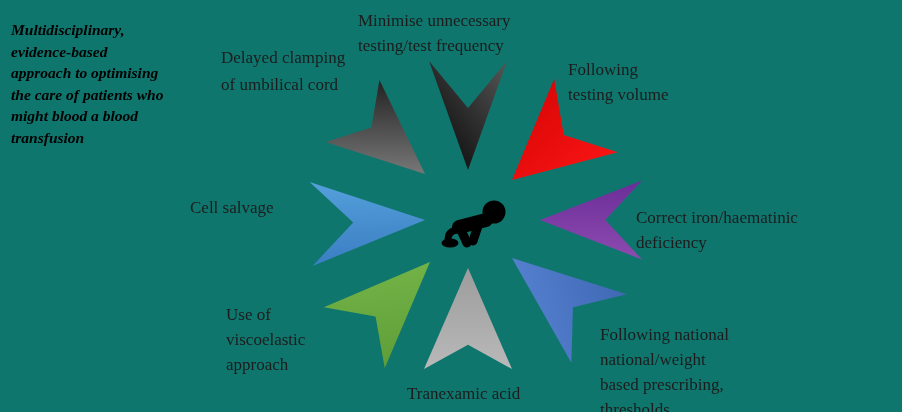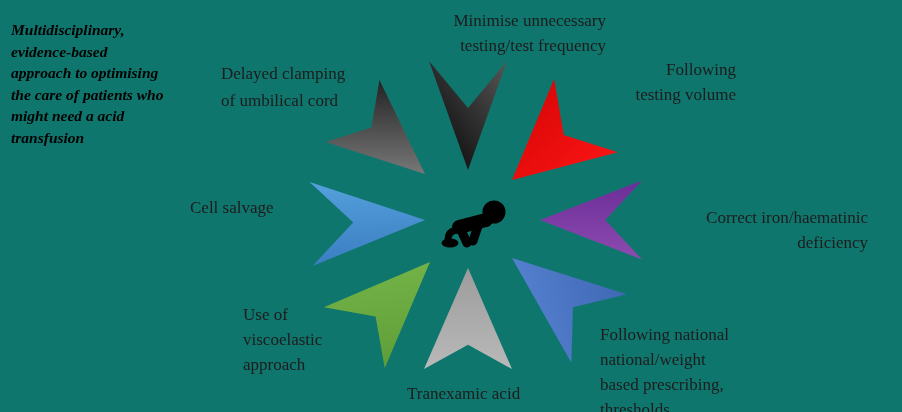--- a/index.html
+++ b/index.html
@@ -11,27 +11,27 @@
     font-family:Liberation Serif, serif;
     color:#1c1c1c;
   }
   #diagram-svg{position:absolute;left:0;top:0;width:902px;height:412px;}
   .title-block{
     position:absolute;left:11px;top:19px;width:218px;
     font-weight:bold;font-style:italic;
     font-size:15.5px;line-height:21.5px;color:#000;
   }
   .label{position:absolute;font-size:17px;line-height:25px;}
-  .label.centered{text-align:right;}
+  .label.centered{text-align:left;}
   .lbl-minimise{left:358px;top:8px;width:248px;}
   .lbl-minsample{left:568px;top:57px;width:168px;}
-  .lbl-delayed{left:221px;top:60px;width:170px;line-height:27px;}
+  .lbl-delayed{left:221px;top:44px;width:170px;line-height:27px;}
   .lbl-cellsalvage{left:190px;top:195px;width:120px;}
   .lbl-correct{left:636px;top:205px;width:232px;}
-  .lbl-viscoelastic{left:226px;top:302px;width:120px;margin-left:17px;}
+  .lbl-viscoelastic{left:226px;top:302px;width:120px;}
   .lbl-tranexamic{left:407px;top:381px;width:160px;}
   .lbl-following{left:600px;top:322px;width:185px;}
 </style>
 </head>
 <body>
 
 <div id="stage">
 
   <svg id="diagram-svg" viewBox="0 0 902 412">
     <defs id="arrow-defs">
@@ -86,21 +86,21 @@
       <path d="M456,230 Q448,232 448,239" fill="none" stroke-width="7" stroke-linecap="round"></path>
       <ellipse cx="450" cy="243" rx="8.5" ry="4.5" stroke="none"></ellipse>
     </g>
   </svg>
 
   <div class="title-block">
     <div>Multidisciplinary,</div>
     <div>evidence-based</div>
     <div>approach to optimising</div>
     <div>the care of patients who</div>
-    <div>might need a acid</div>
+    <div>might blood a blood</div>
     <div>transfusion</div>
   </div>
 
   <div class="label centered lbl-minimise">
     <div>Minimise unnecessary</div>
     <div>testing/test frequency</div>
   </div>
 
   <div class="label centered lbl-minsample">
     <div>Following</div>

